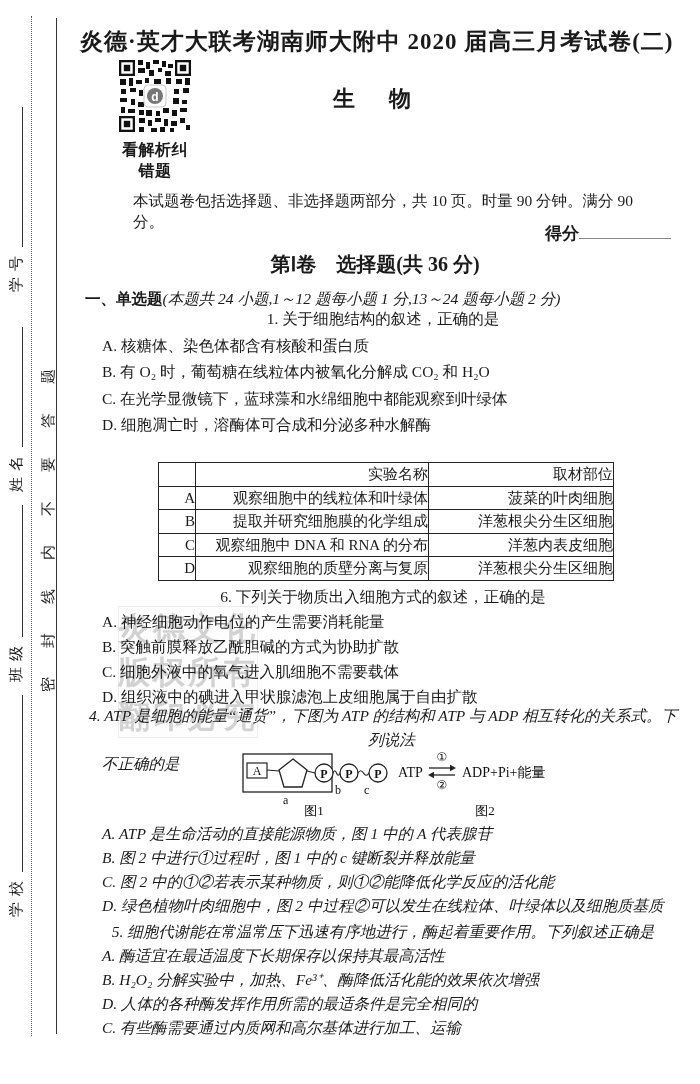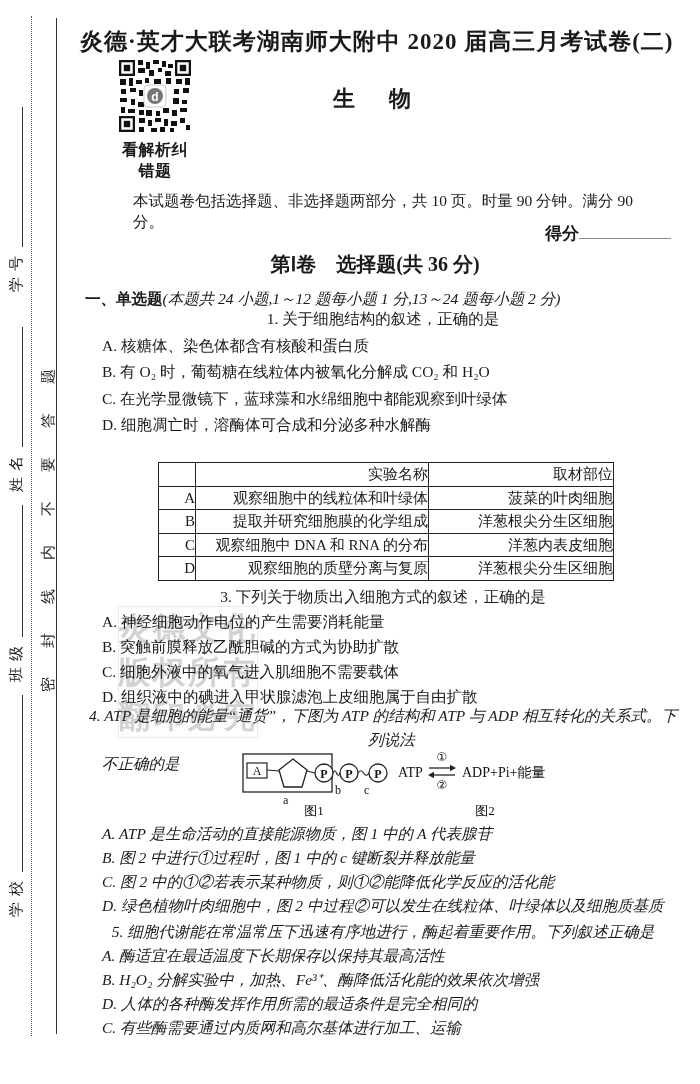--- a/index.html
+++ b/index.html
@@ -223,21 +223,21 @@
     </tr>
     <tr>
       <td>D</td>
       <td>观察细胞的质壁分离与复原</td>
       <td>洋葱根尖分生区细胞</td>
     </tr>
   </tbody>
     </table>
 
   <div class="q lh25" style="top:584px;">
-    <div class="stem">3. 下列关于物质出入细胞方式的叙述，正确的是</div>
+    <div class="stem">6. 下列关于物质出入细胞方式的叙述，正确的是</div>
     <div class="opt">A. 神经细胞动作电位的产生需要消耗能量</div>
     <div class="opt">B. 突触前膜释放乙酰胆碱的方式为协助扩散</div>
     <div class="opt">C. 细胞外液中的氧气进入肌细胞不需要载体</div>
     <div class="opt">D. 组织液中的碘进入甲状腺滤泡上皮细胞属于自由扩散</div>
   </div>
 
   <div class="q lh24" style="top:704px;">
     <div class="stem">4. ATP 是细胞的能量“通货”，下图为 ATP 的结构和 ATP 与 ADP 相互转化的关系式。下列说法</div>
     <div class="opt">不正确的是</div>
   </div>

